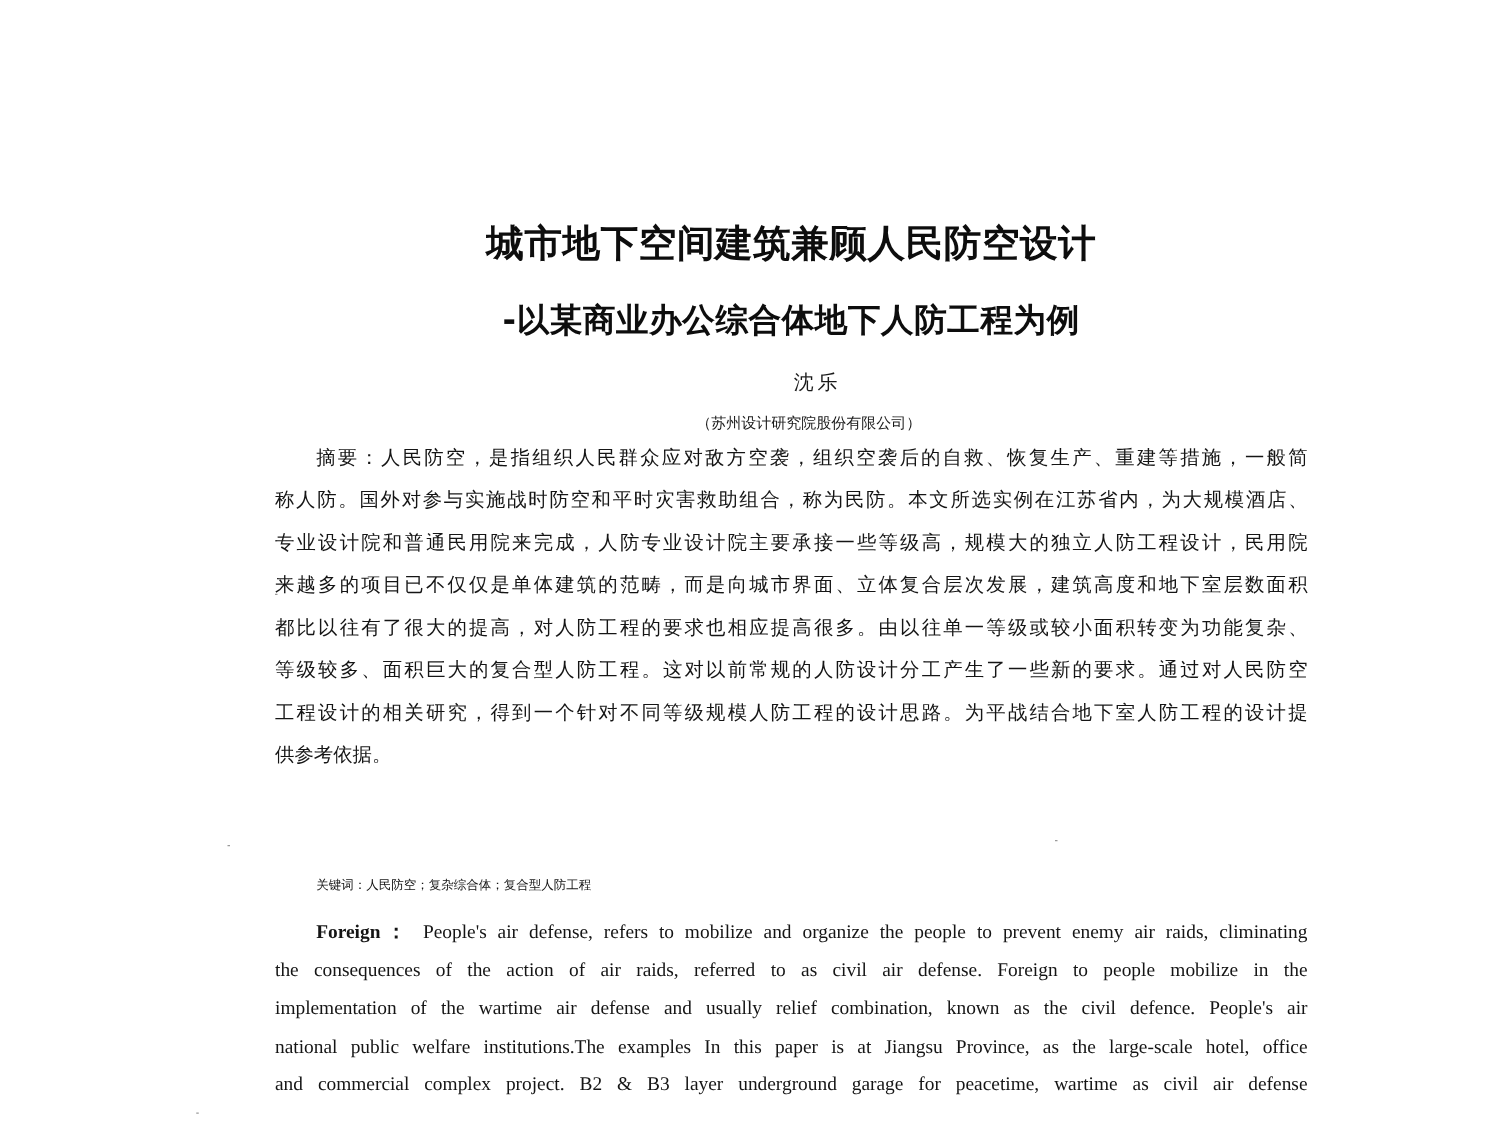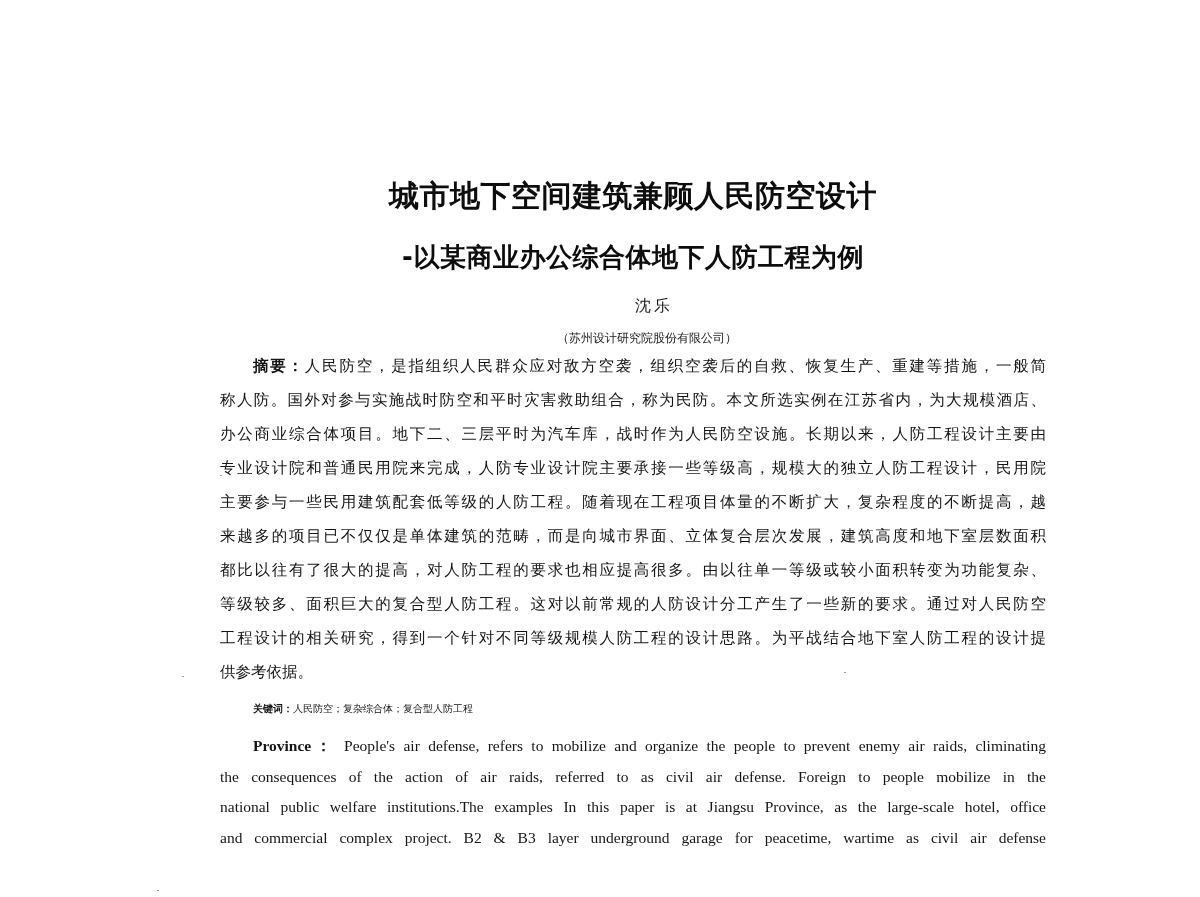--- a/index.html
+++ b/index.html
@@ -83,21 +83,21 @@
       white-space: nowrap;
       overflow: visible;
     }
     .cn-line.last {
       text-align-last: left;
     }
     .cn-line.indent {
       padding-left: 33px;
     }
     .lead-label {
-      font-weight: bold;
+      font-weight: normal;
       font-family: "DejaVu Sans", "Liberation Sans", sans-serif;
     }
     .keywords {
       position: absolute;
       left: 229px;
       top: 680px;
       font-size: 10px;
       line-height: 34px;
       color: #151515;
       white-space: nowrap;
@@ -137,37 +137,36 @@
 
   <h1 class="title">城市地下空间建筑兼顾人民防空设计</h1>
   <h2 class="subtitle">-以某商业办公综合体地下人防工程为例</h2>
 
   <div class="author">沈乐</div>
   <div class="affiliation">（苏州设计研究院股份有限公司）</div>
 
   <div class="abstract-cn">
     <div class="cn-line indent"><span class="lead-label">摘要：</span><span>人民防空，是指组织人民群众应对敌方空袭，组织空袭后的自救、恢复生产、重建等措施，一般简</span></div>
     <div class="cn-line">称人防。国外对参与实施战时防空和平时灾害救助组合，称为民防。本文所选实例在江苏省内，为大规模酒店、</div>
-    <div class="cn-line">办公商业综合体项目。地下二、三层平时为汽车库，战时作为人民防空设施。长期以来，人防工程设计主要由</div>
     <div class="cn-line">专业设计院和普通民用院来完成，人防专业设计院主要承接一些等级高，规模大的独立人防工程设计，民用院</div>
-    <div class="cn-line">主要参与一些民用建筑配套低等级的人防工程。随着现在工程项目体量的不断扩大，复杂程度的不断提高，越</div>
     <div class="cn-line">来越多的项目已不仅仅是单体建筑的范畴，而是向城市界面、立体复合层次发展，建筑高度和地下室层数面积</div>
     <div class="cn-line">都比以往有了很大的提高，对人防工程的要求也相应提高很多。由以往单一等级或较小面积转变为功能复杂、</div>
     <div class="cn-line">等级较多、面积巨大的复合型人防工程。这对以前常规的人防设计分工产生了一些新的要求。通过对人民防空</div>
     <div class="cn-line">工程设计的相关研究，得到一个针对不同等级规模人防工程的设计思路。为平战结合地下室人防工程的设计提</div>
     <div class="cn-line last">供参考依据。</div>
   </div>
 
   <div class="keywords">
     <span class="lead-label">关键词：</span><span>人民防空；复杂综合体；复合型人防工程</span>
   </div>
 
   <div class="abstract-en">
-    <div class="en-line indent"><span class="en-label">Province：</span> <span>People's air defense, refers to mobilize and organize the people to prevent enemy air raids, climinating</span></div>
+    <div class="en-line indent"><span class="en-label">Foreign：</span> <span>People's air defense, refers to mobilize and organize the people to prevent enemy air raids, climinating</span></div>
     <div class="en-line">the consequences of the action of air raids, referred to as civil air defense. Foreign to people mobilize in the</div>
+    <div class="en-line">implementation of the wartime air defense and usually relief combination, known as the civil defence. People's air</div>
     <div class="en-line">national public welfare institutions.The examples In this paper is at Jiangsu Province, as the large-scale hotel, office</div>
     <div class="en-line">and commercial complex project. B2 &amp; B3 layer underground garage for peacetime, wartime as civil air defense</div>
   </div>
 
   <div class="speck" style="left:158px; top:664px;"></div>
   <div class="speck" style="left:820px; top:660px;"></div>
   <div class="speck" style="left:133px; top:878px;"></div>
   <div class="speck" style="left:196px; top:463px;"></div>
 
 </div>

